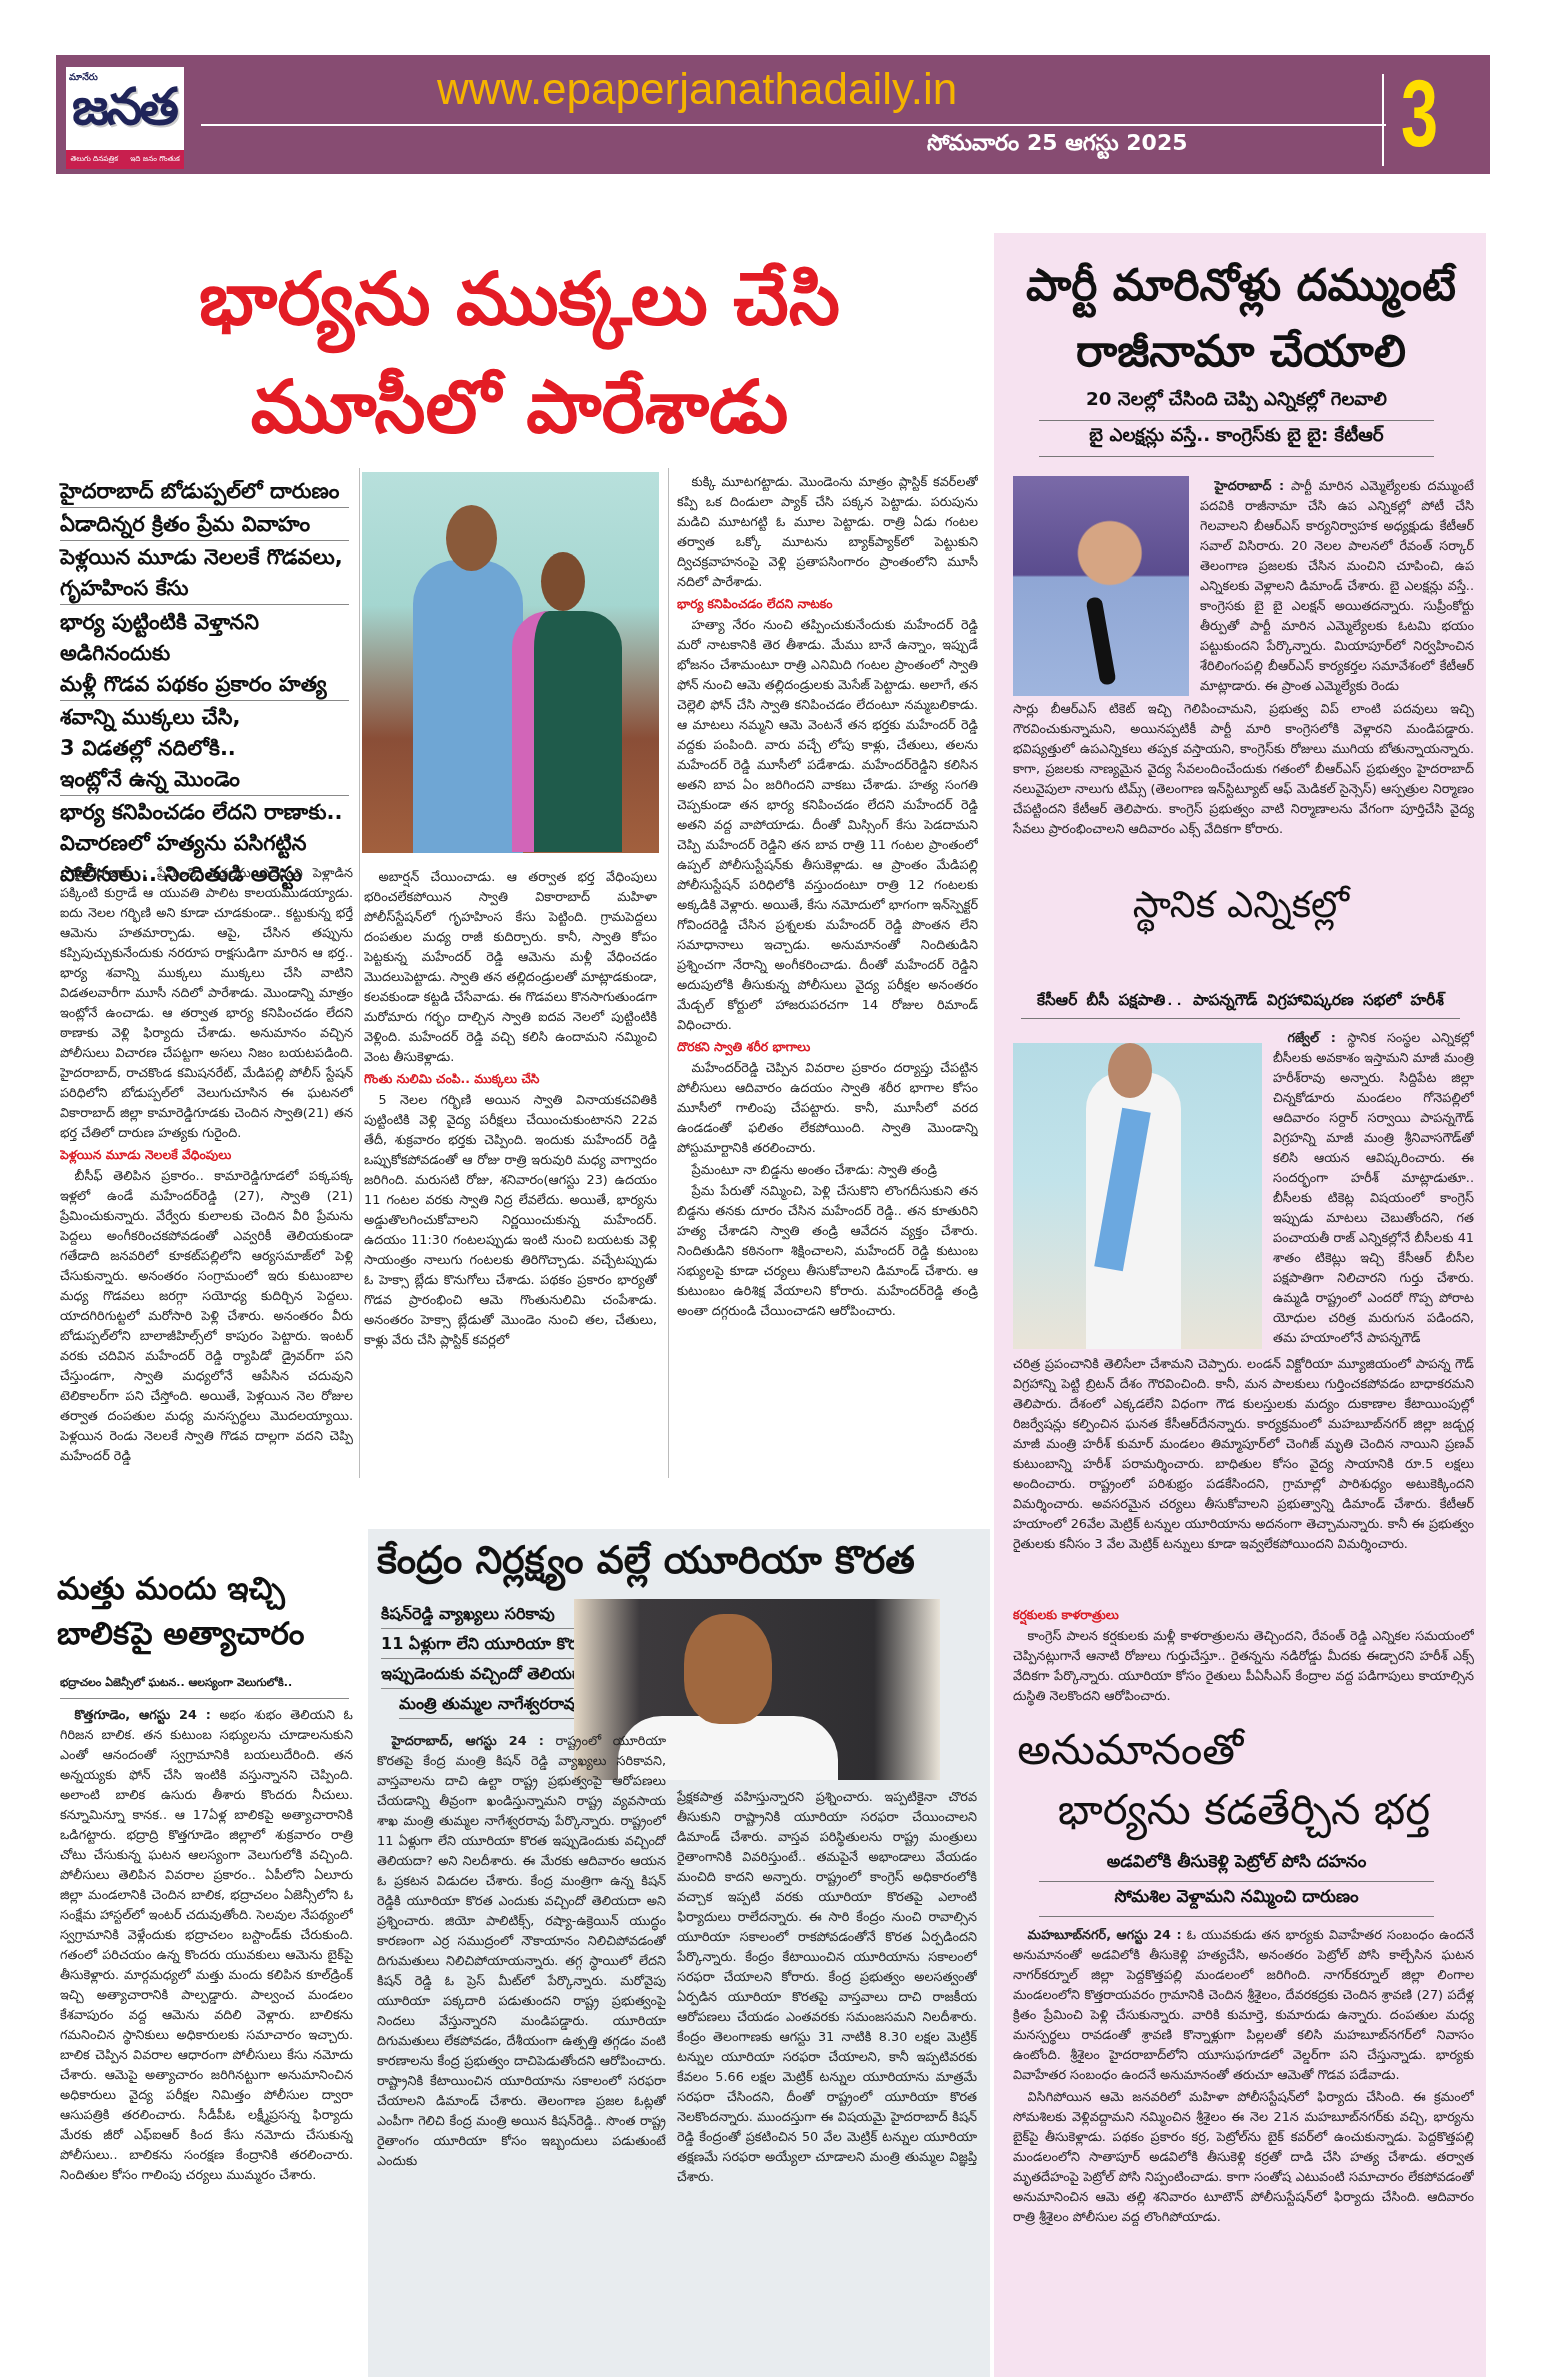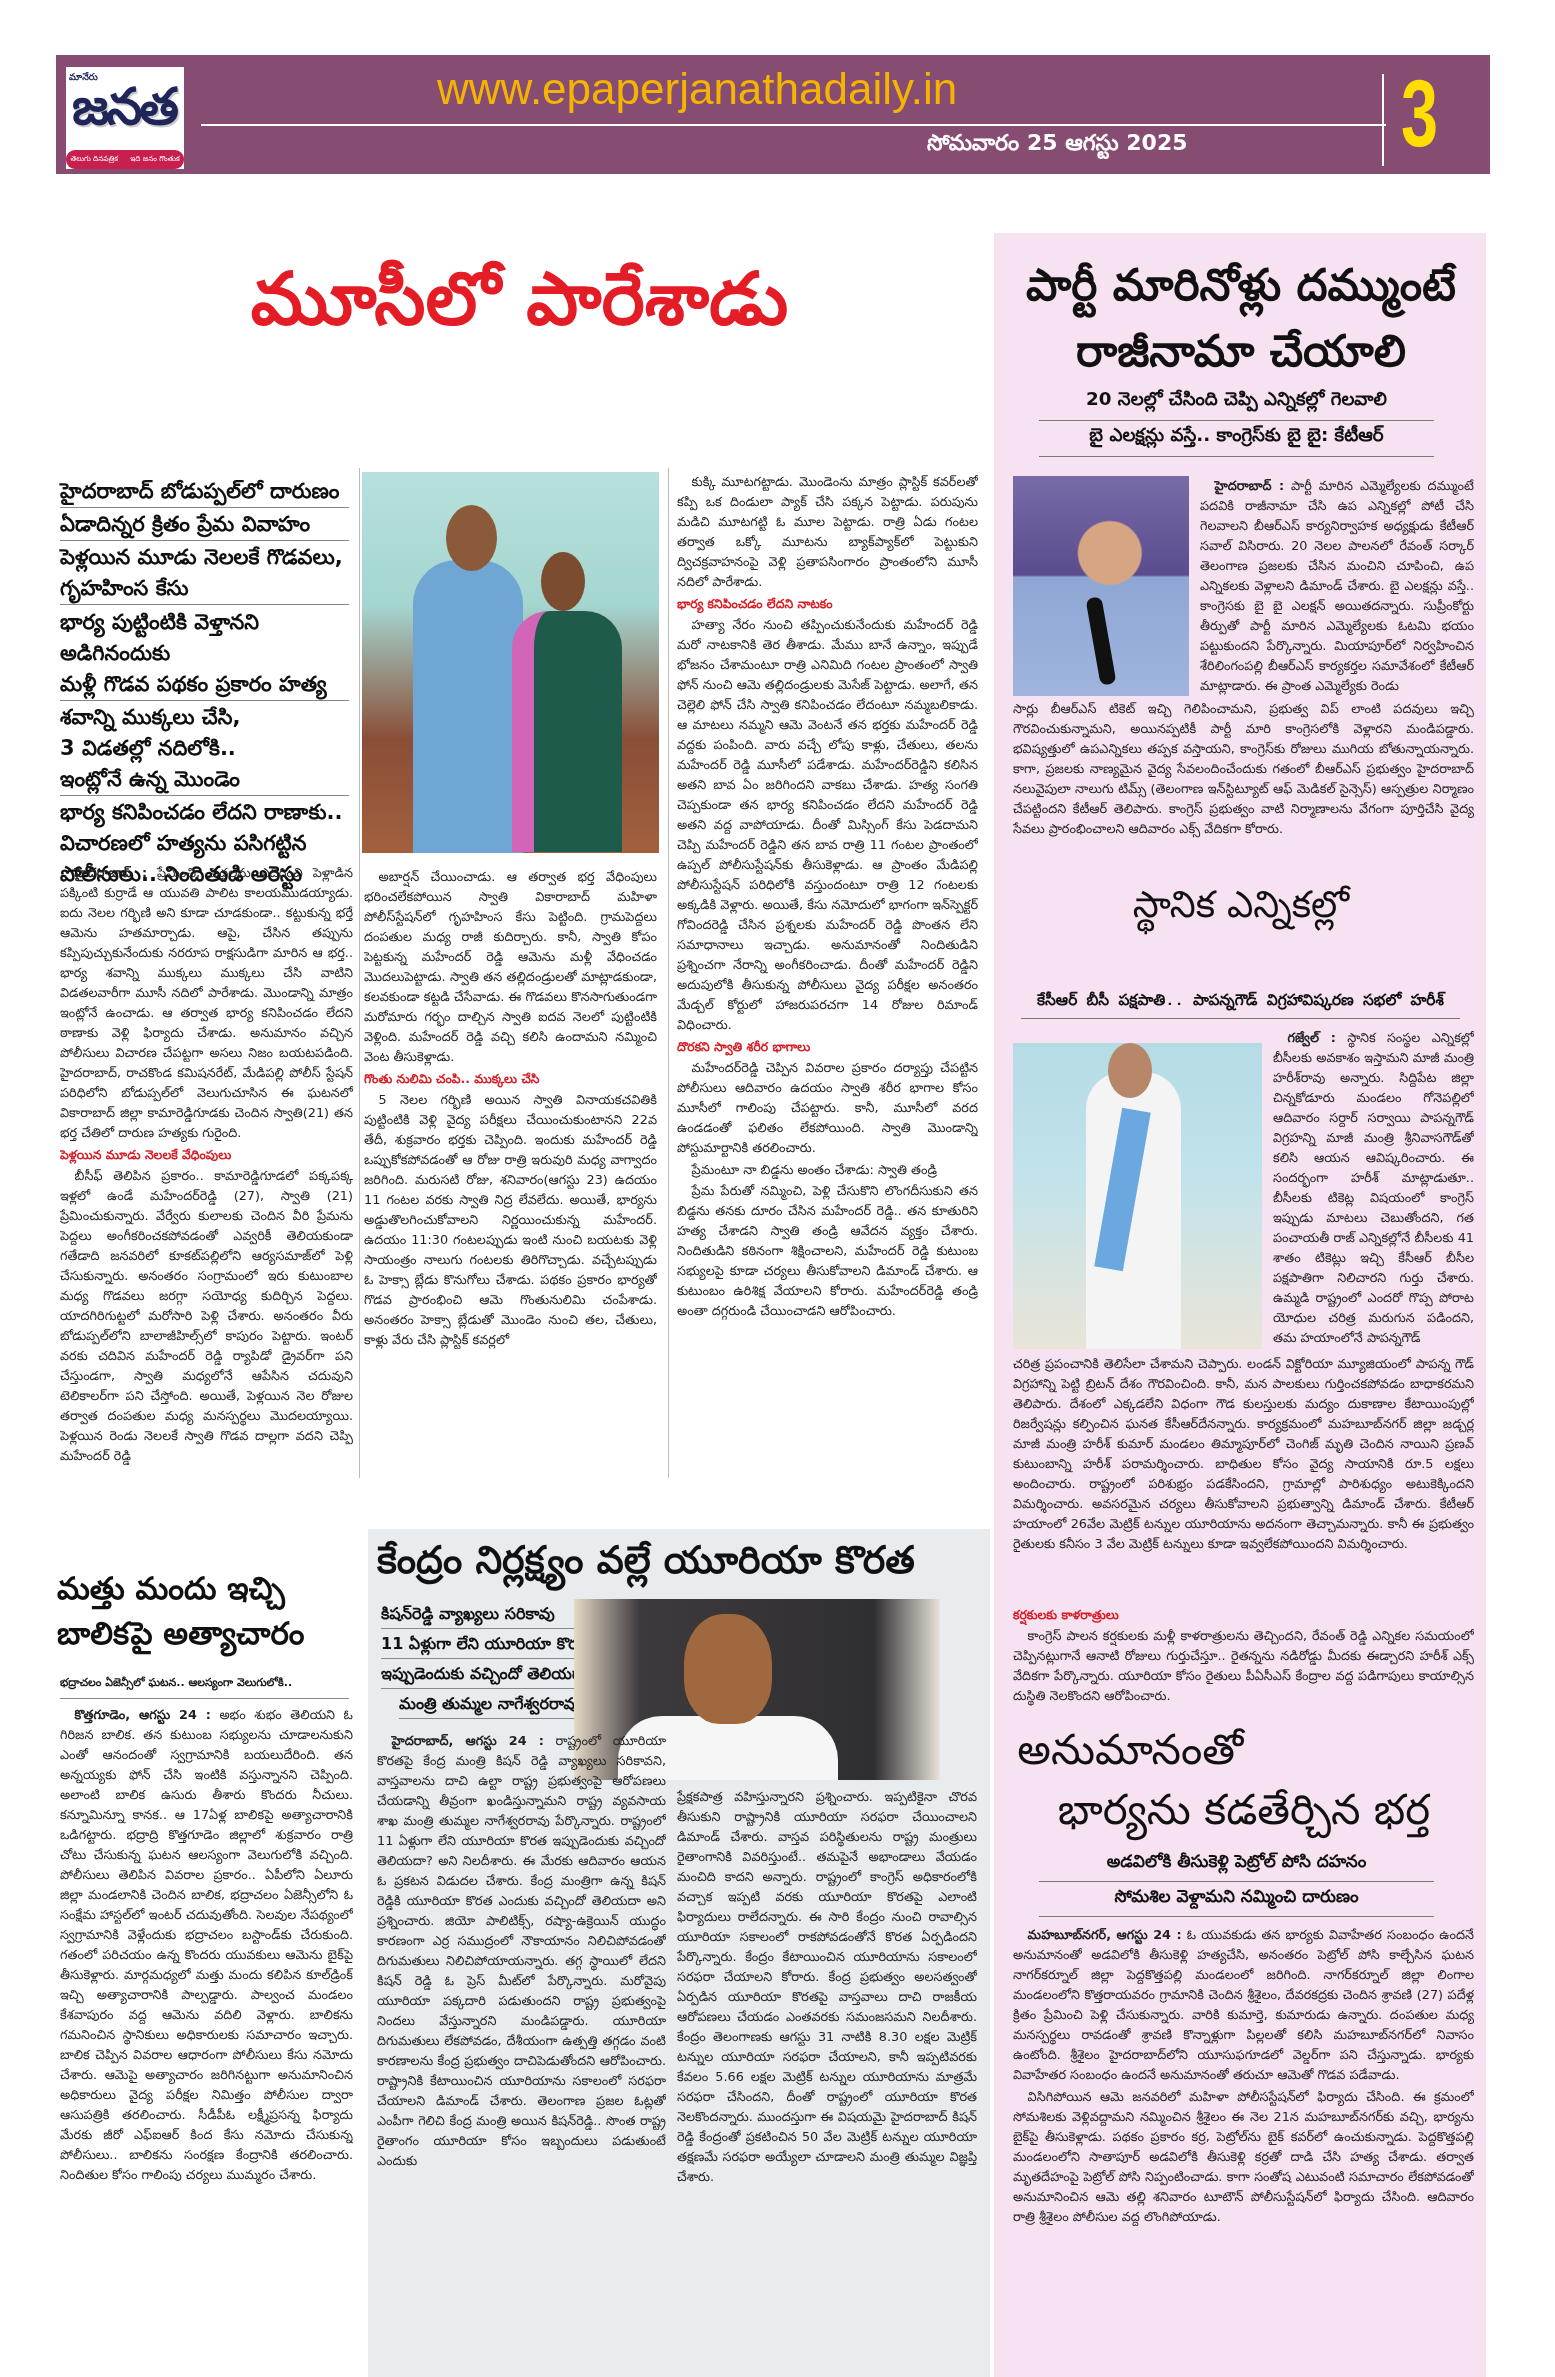--- a/index.html
+++ b/index.html
@@ -3,21 +3,21 @@
 <meta charset="utf-8">
 <style>
   * { box-sizing: border-box; margin: 0; padding: 0; }
   body { width: 1556px; height: 2377px; background: #ffffff; font-family: "DejaVu Sans", sans-serif; color: #1a1a1a; position: relative; overflow: hidden; }
 
   
   .masthead { position: absolute; left: 56px; top: 55px; width: 1434px; height: 119px; background: #874c72; }
   .logo { position: absolute; left: 10.2px; top: 11.7px; width: 118px; height: 102px; background: #fff; }
   .logo .small { position: absolute; left: 2.9px; top: 4.4px; font-size: 9.5px; color: #1f2459; font-weight: bold; }
   .logo .big { position: absolute; left: 5.9px; top: 10.2px; font-size: 51px; font-weight: bold; color: #1f2459; letter-spacing: -2.9px; text-shadow: 1.5px 1.5px 0 #ccc; }
-  .logo .band { position: absolute; left: 0; bottom: 0; width: 100%; height: 19px; background: #c81f4e; display: flex; justify-content: space-between; align-items: center; padding: 0 4.4px; border-radius: 9px; }
+  .logo .band { position: absolute; left: 0; bottom: 0; width: 100%; height: 19px; background: #c81f4e; display: flex; justify-content: space-between; align-items: center; padding: 0 4.4px; }
   .logo .band span { font-size: 7.3px; color: #fff; }
   .site-url { position: absolute; left: 381px; top: 8.8px; font-family: "Liberation Sans", sans-serif; font-size: 44px; color: #f5b400; }
   .rule-h { position: absolute; left: 145px; top: 69px; width: 1185px; height: 2.2px; background: #fff; }
   .rule-v { position: absolute; left: 1326px; top: 19px; width: 1.5px; height: 92px; background: #fff; }
   .date { position: absolute; left: 871px; top: 75px; font-size: 22px; color: #fff; font-weight: bold; }
   .page-no { position: absolute; left: 1345px; top: 4.4px; font-family: "Liberation Sans", sans-serif; font-size: 95px; font-weight: bold; color: #ffdd00; transform: scaleX(0.7); transform-origin: left; }
 
   
   .main-hl { position: absolute; left: 51px; top: 245px; width: 937px; text-align: center; color: #e31c25; font-weight: bold; font-size: 73px; line-height: 108px; }
 
@@ -80,20 +80,21 @@
     </div>
   </div>
   <div class="site-url">www.epaperjanathadaily.in</div>
   <div class="rule-h"></div>
   <div class="rule-v"></div>
   <div class="date">సోమవారం 25 ఆగస్టు 2025</div>
   <div class="page-no">3</div>
 </div>
 
 <div class="main-hl">
+  <div>భార్యను ముక్కలు చేసి</div>
   <div>మూసీలో పారేశాడు</div>
 </div>
 
 <div class="highlights">
   <div>హైదరాబాద్ బోడుప్పల్‌లో దారుణం</div>
     <div class="hr"></div>
   <div>ఏడాదిన్నర క్రితం ప్రేమ వివాహం</div>
     <div class="hr"></div>
   <div>పెళ్లయిన మూడు నెలలకే గొడవలు,</div>
   <div>గృహహింస కేసు</div>

